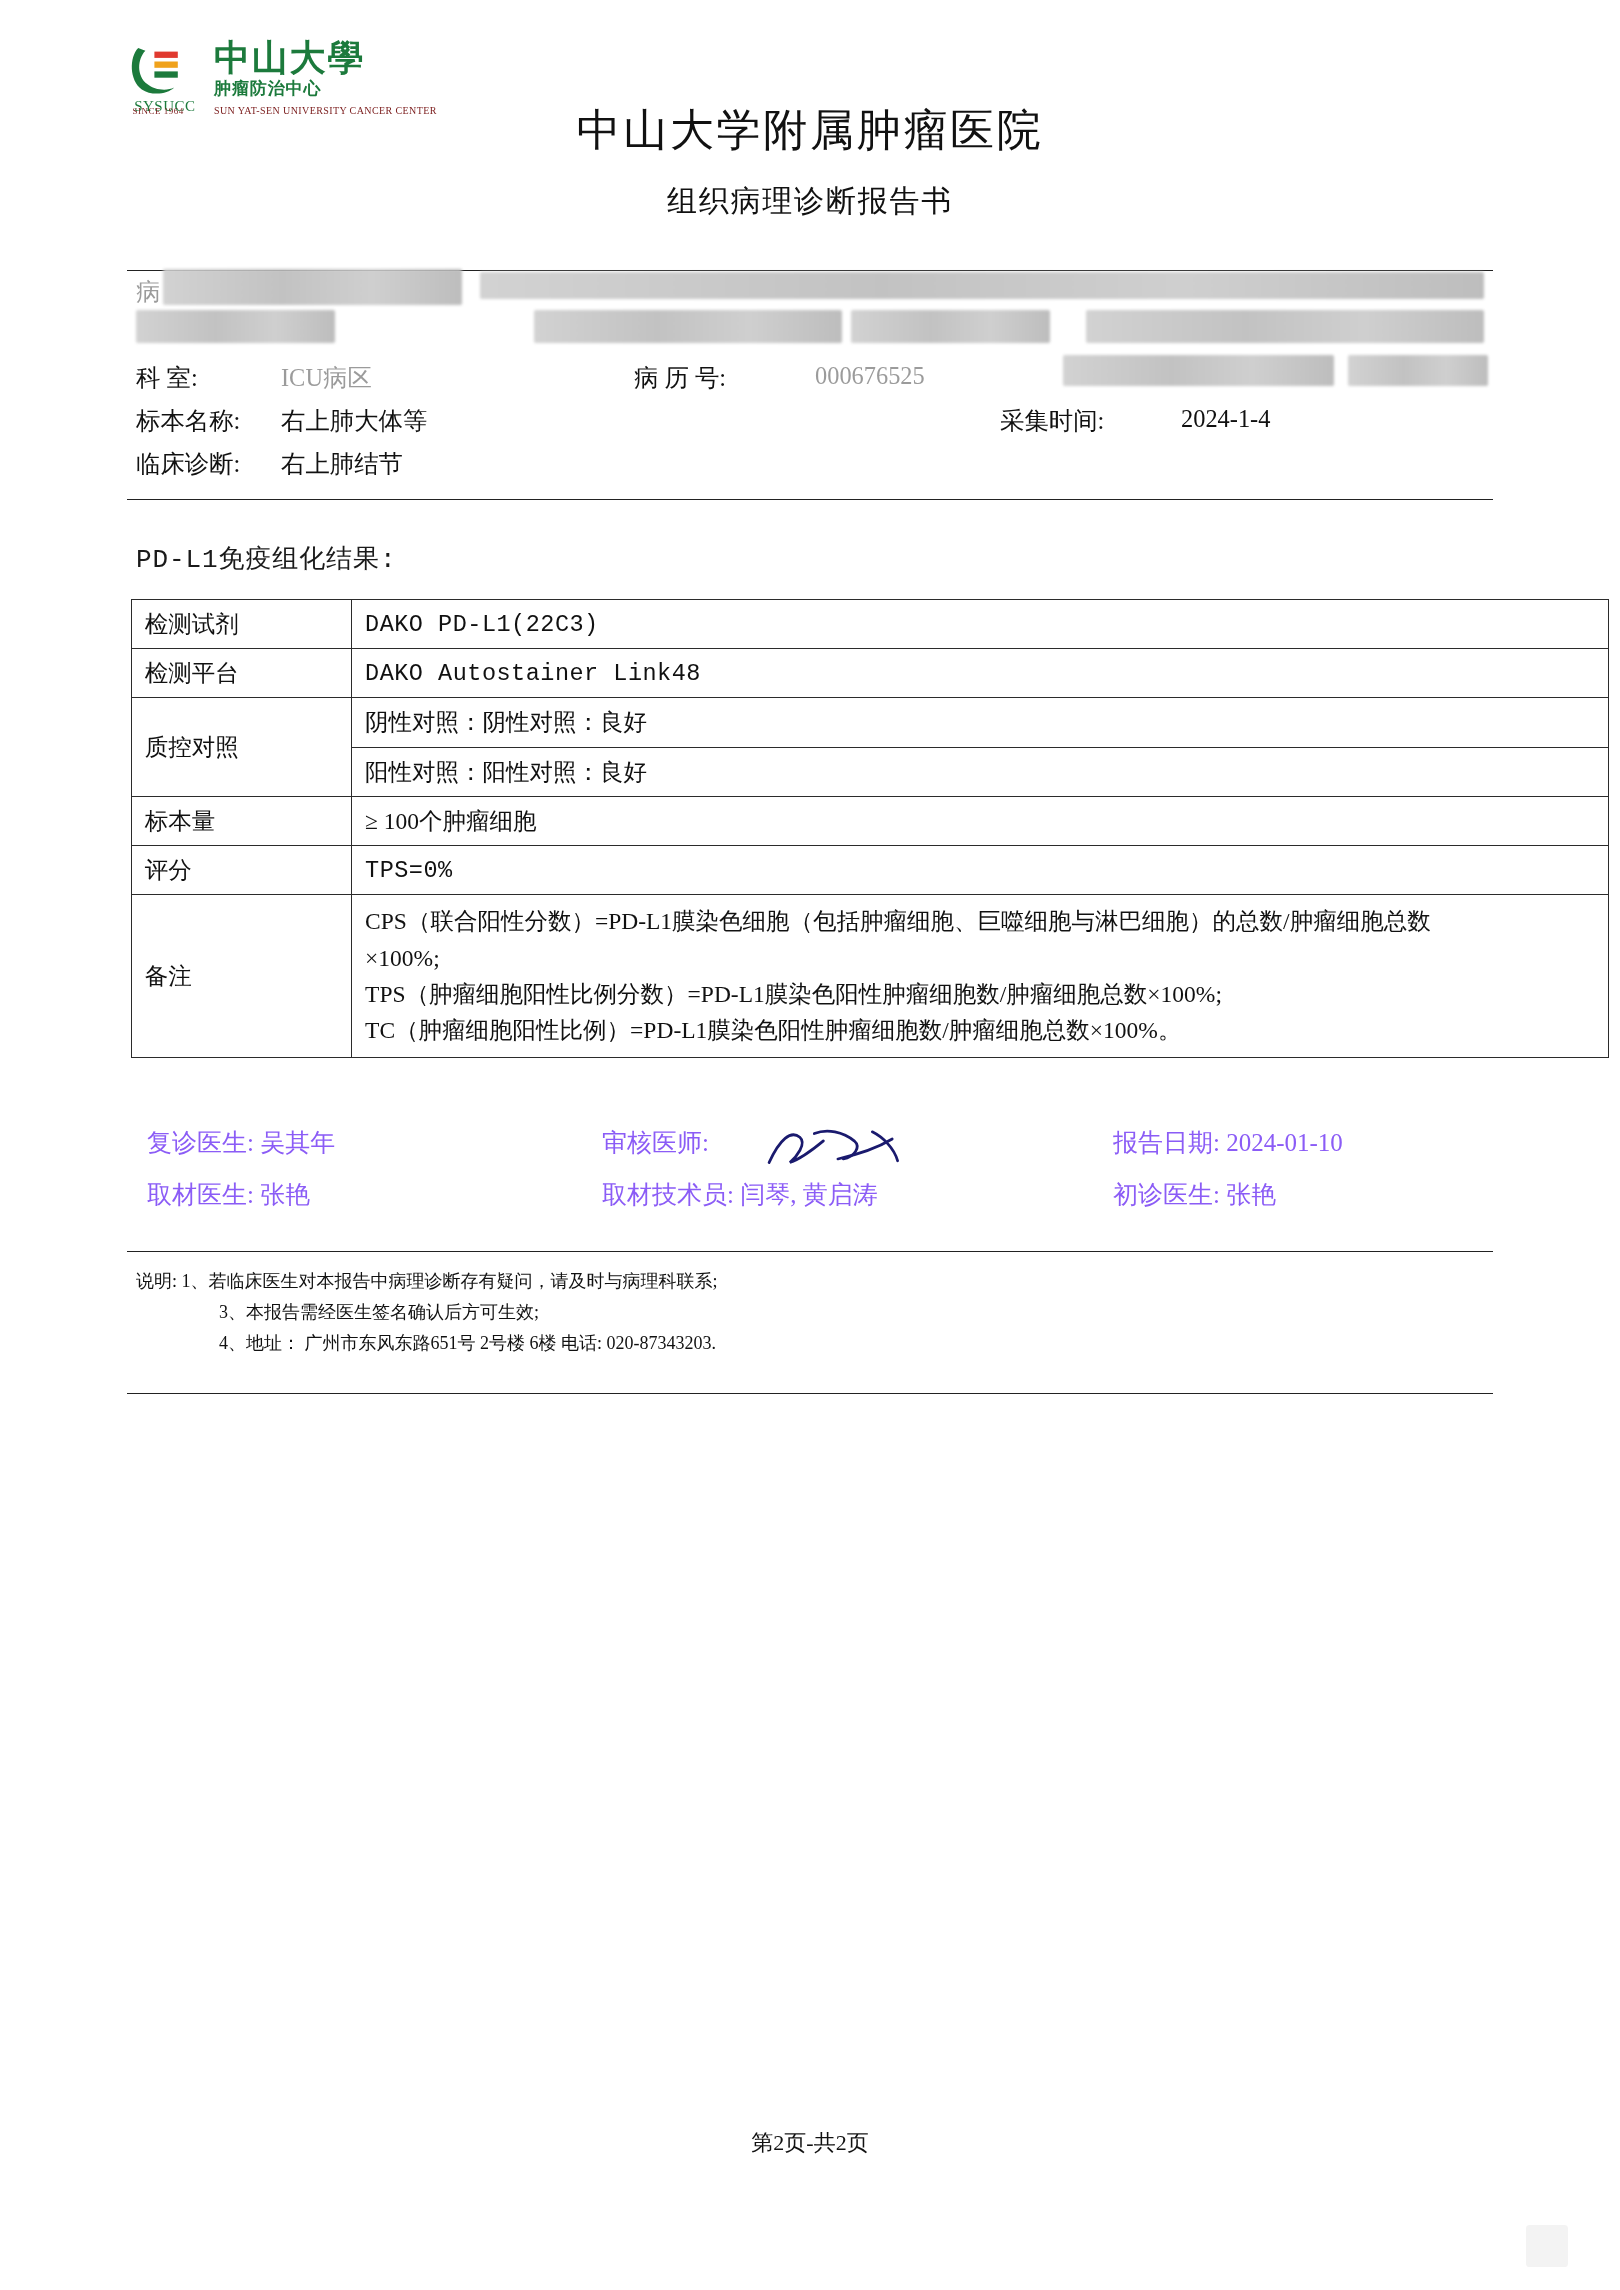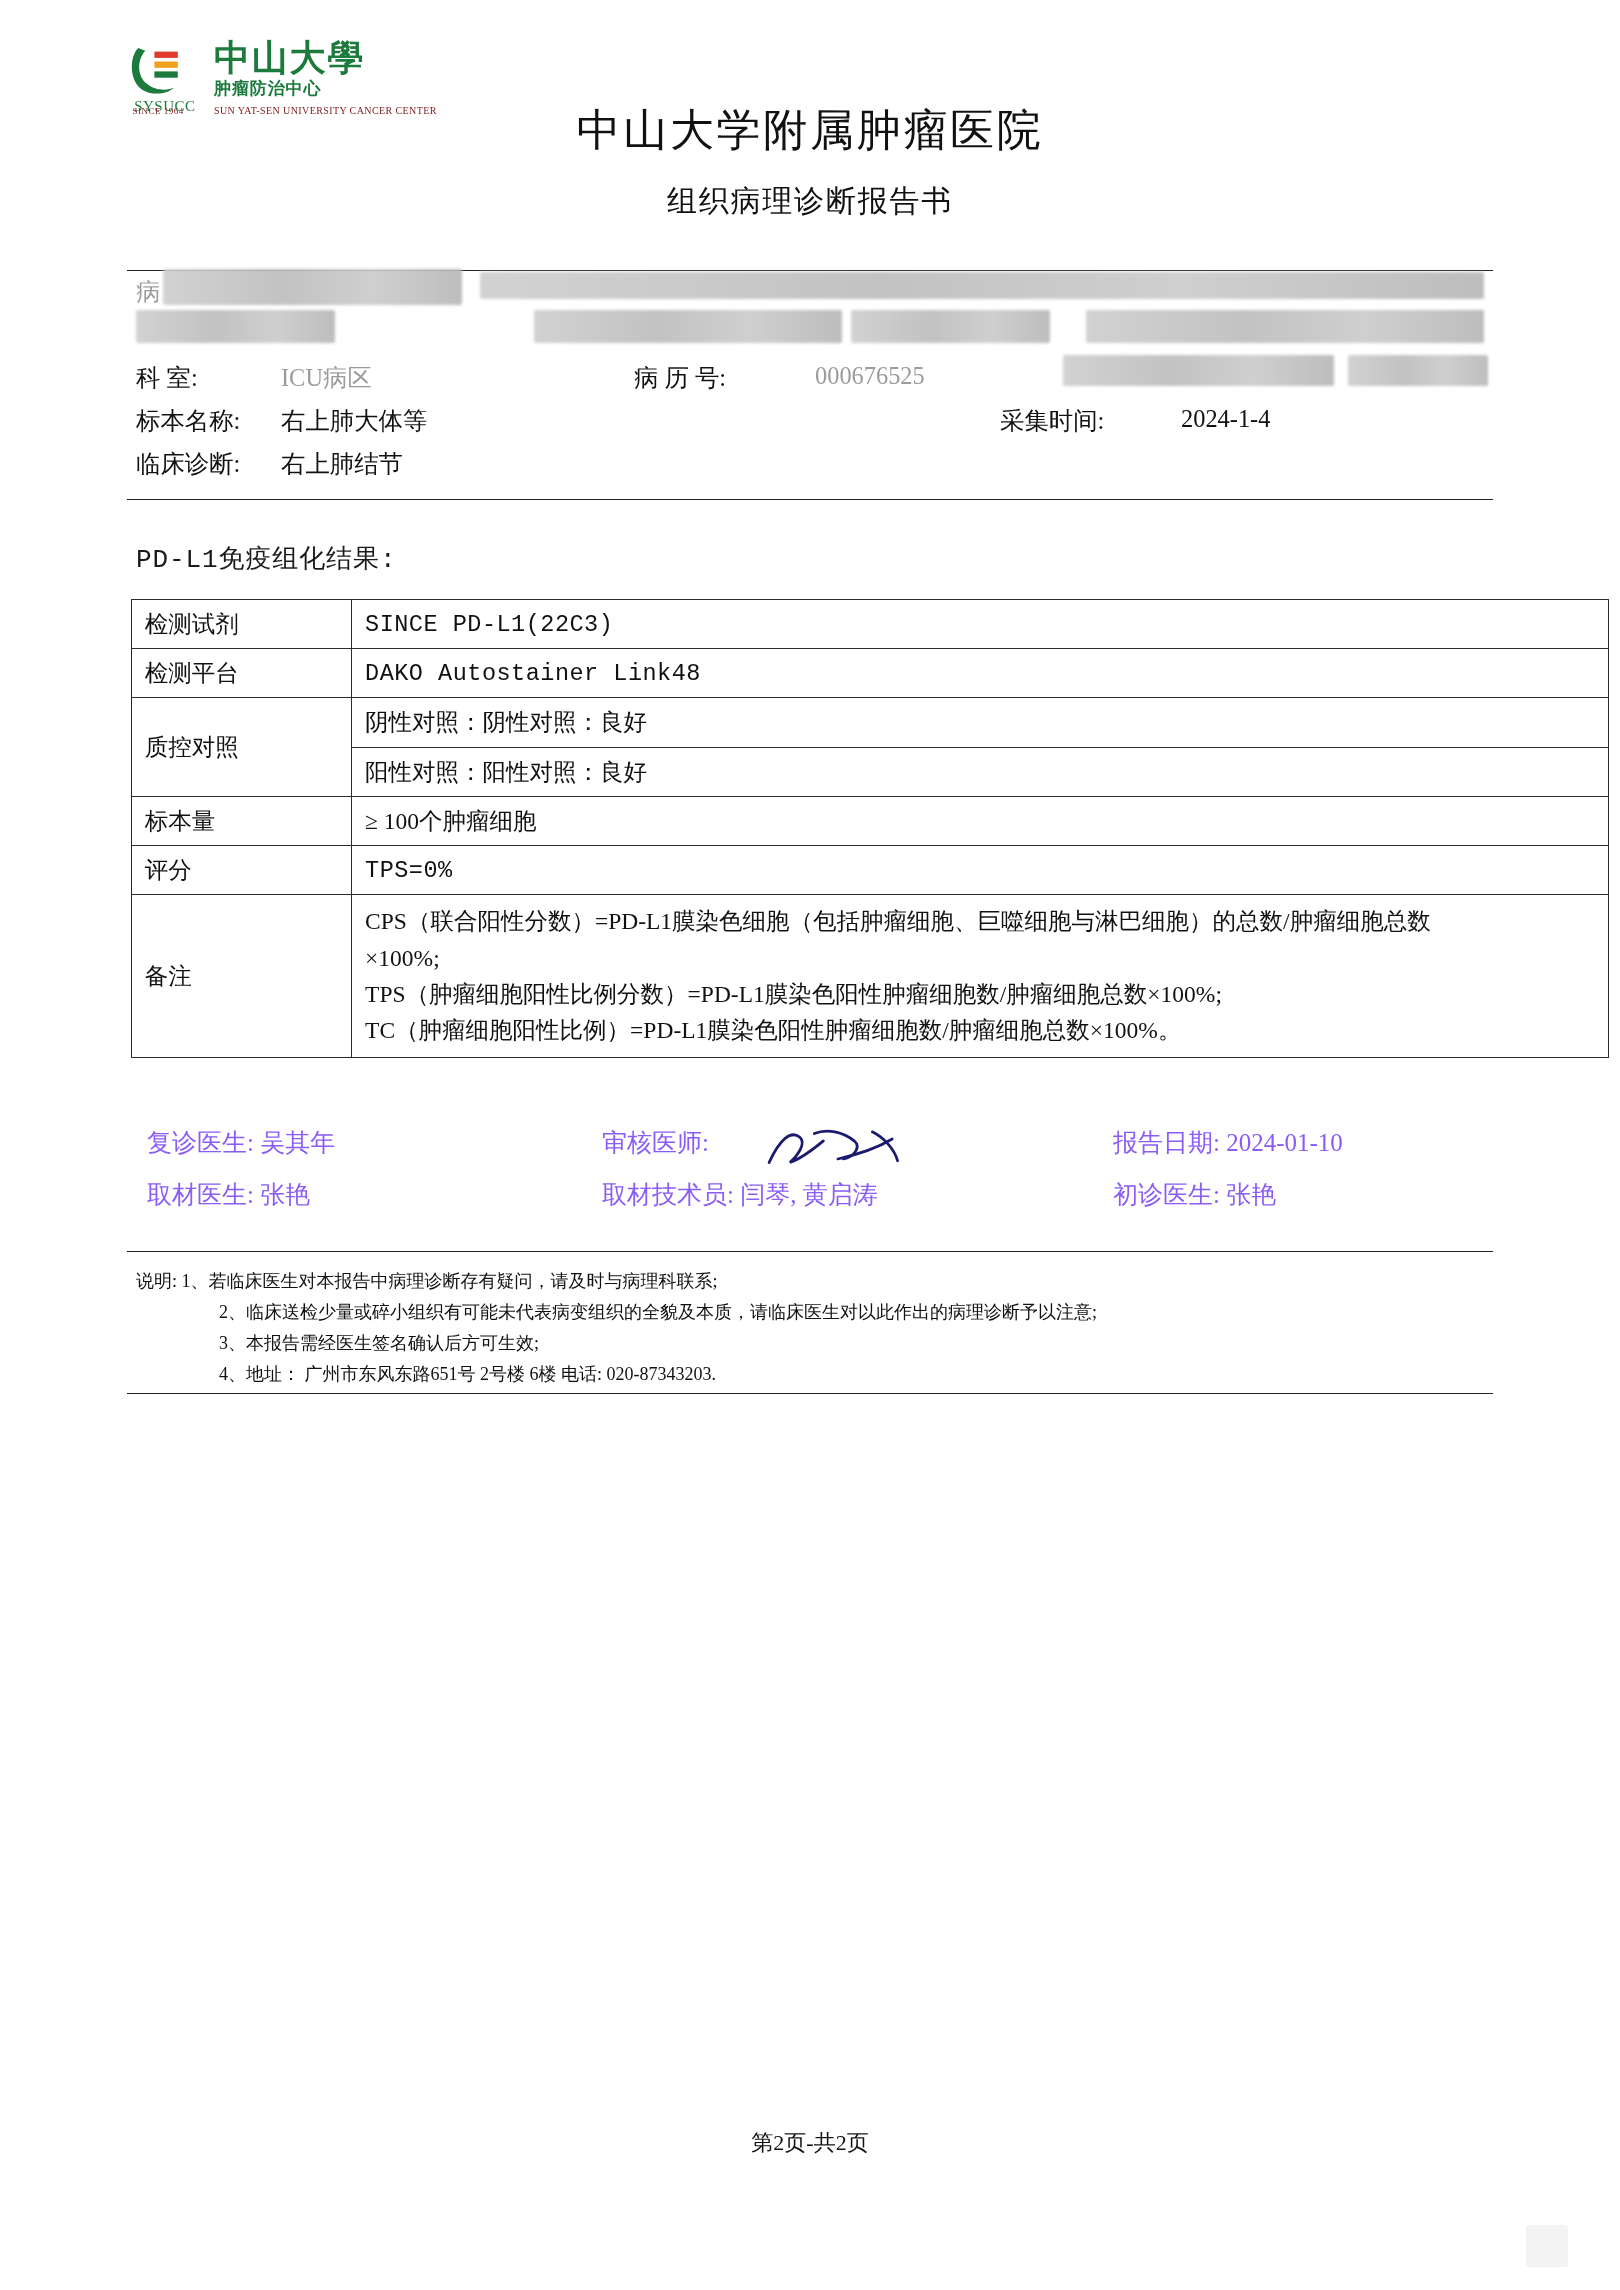--- a/index.html
+++ b/index.html
@@ -318,21 +318,21 @@
 
   </div>
   <div class="info-hr hr-bottom"></div>
 
   <div class="section-title">PD-L1免疫组化结果:</div>
 
   <table class="result">
     <tbody>
         <tr>
       <td class="label">检测试剂</td>
-      <td class="mono">SINCE PD-L1(22C3)</td>
+      <td class="mono">DAKO PD-L1(22C3)</td>
     </tr>
     <tr>
       <td class="label">检测平台</td>
       <td class="mono">DAKO Autostainer Link48</td>
     </tr>
     <tr>
       <td class="label" rowspan="2">质控对照</td>
       <td>阴性对照：阴性对照：良好</td>
     </tr>
     <tr>
@@ -395,21 +395,20 @@
     <path d="M124 14 C136 20, 148 32, 152 46" stroke="#1a1a6e" stroke-width="3" fill="none" stroke-linecap="round"></path>
   </svg>
 
   <div class="sign-hr"></div>
 
   <div class="notes">
     <div class="note-line">
       <span class="lead">说明:</span>
       <span>1、若临床医生对本报告中病理诊断存有疑问，请及时与病理科联系;</span>
     </div>
-    <div class="note-line note-indent">2、临床送检少量或碎小组织有可能未代表病变组织的全貌及本质，请临床医生对以此作出的病理诊断予以注意;</div>
     <div class="note-line note-indent">3、本报告需经医生签名确认后方可生效;</div>
     <div class="note-line note-indent">4、地址： 广州市东风东路651号 2号楼 6楼 电话: 020-87343203.</div>
   </div>
   <div class="notes-hr"></div>
 
   <div class="footer">第2页-共2页</div>
   <div class="watermark"></div>
 
 </div>
 

